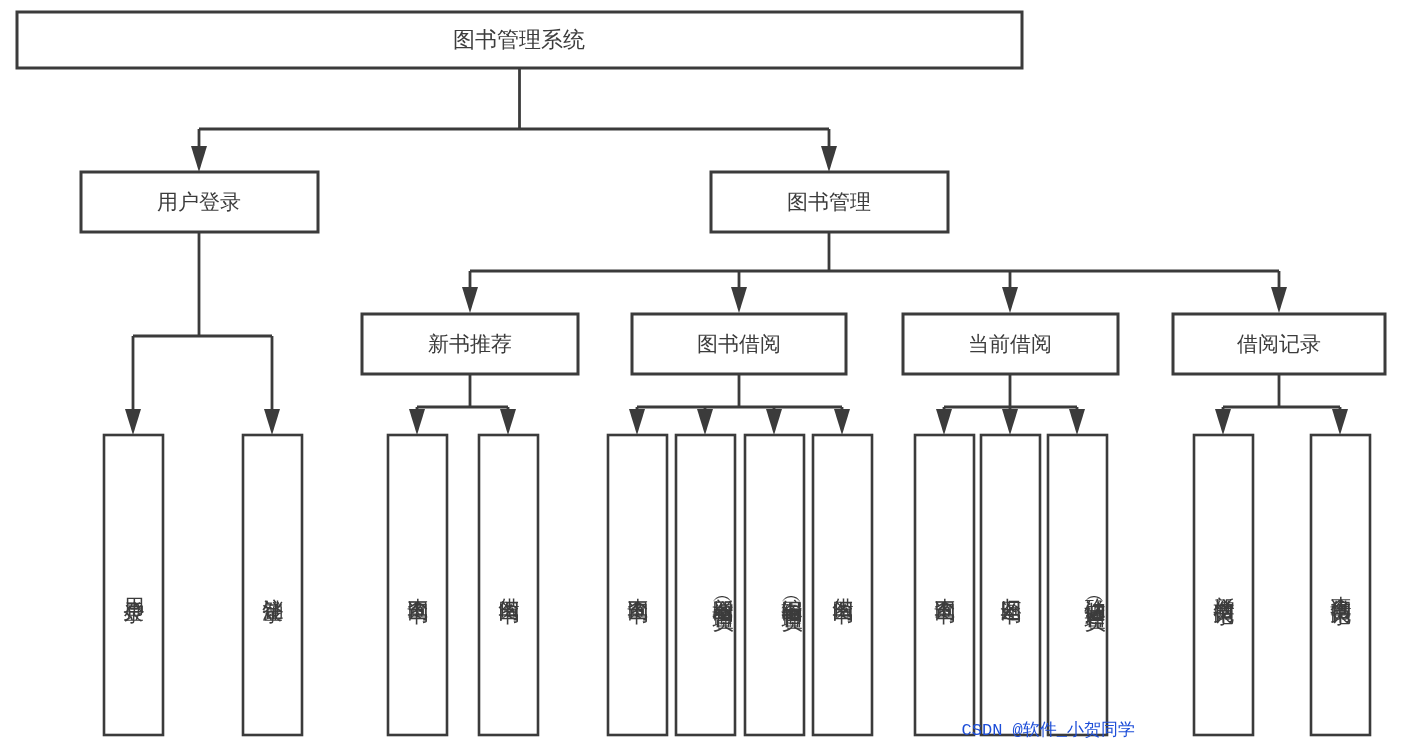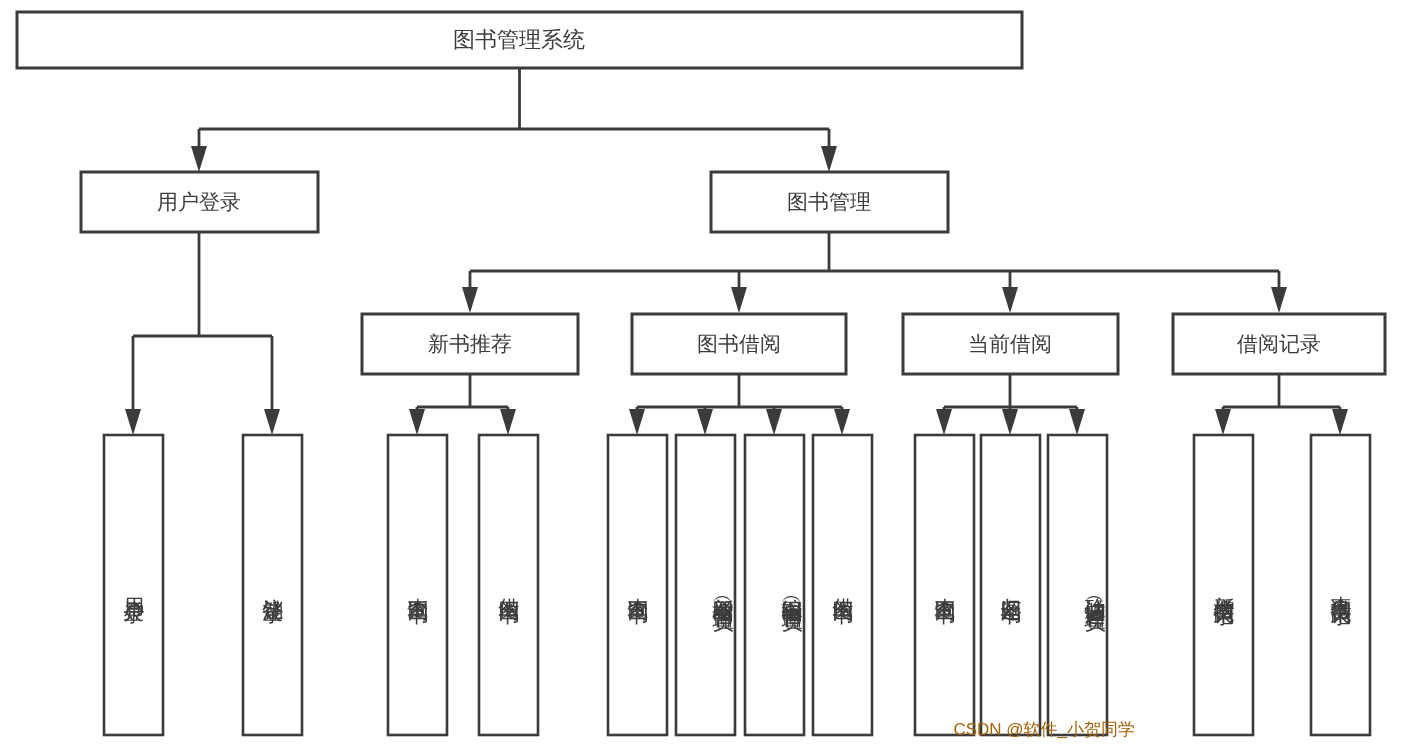--- a/index.html
+++ b/index.html
@@ -72,23 +72,23 @@
     display: flex;
     align-items: center;
     justify-content: center;
     pointer-events: none;
     user-select: none;
   }
   .watermark {
     position: absolute;
     right: 8px;
     bottom: 6px;
-    font-family: Liberation Sans, sans-serif;
+    font-family: Liberation Mono, monospace;
     font-size: 17px;
-    color: #a16207;
+    color: #1d4ed8;
     white-space: nowrap;
     user-select: none;
   }
 </style>
 </head>
 <body>
 
 <div id="diagram-root">
 
   <svg id="flow" viewBox="0 0 1405 747" xmlns="http://www.w3.org/2000/svg">

